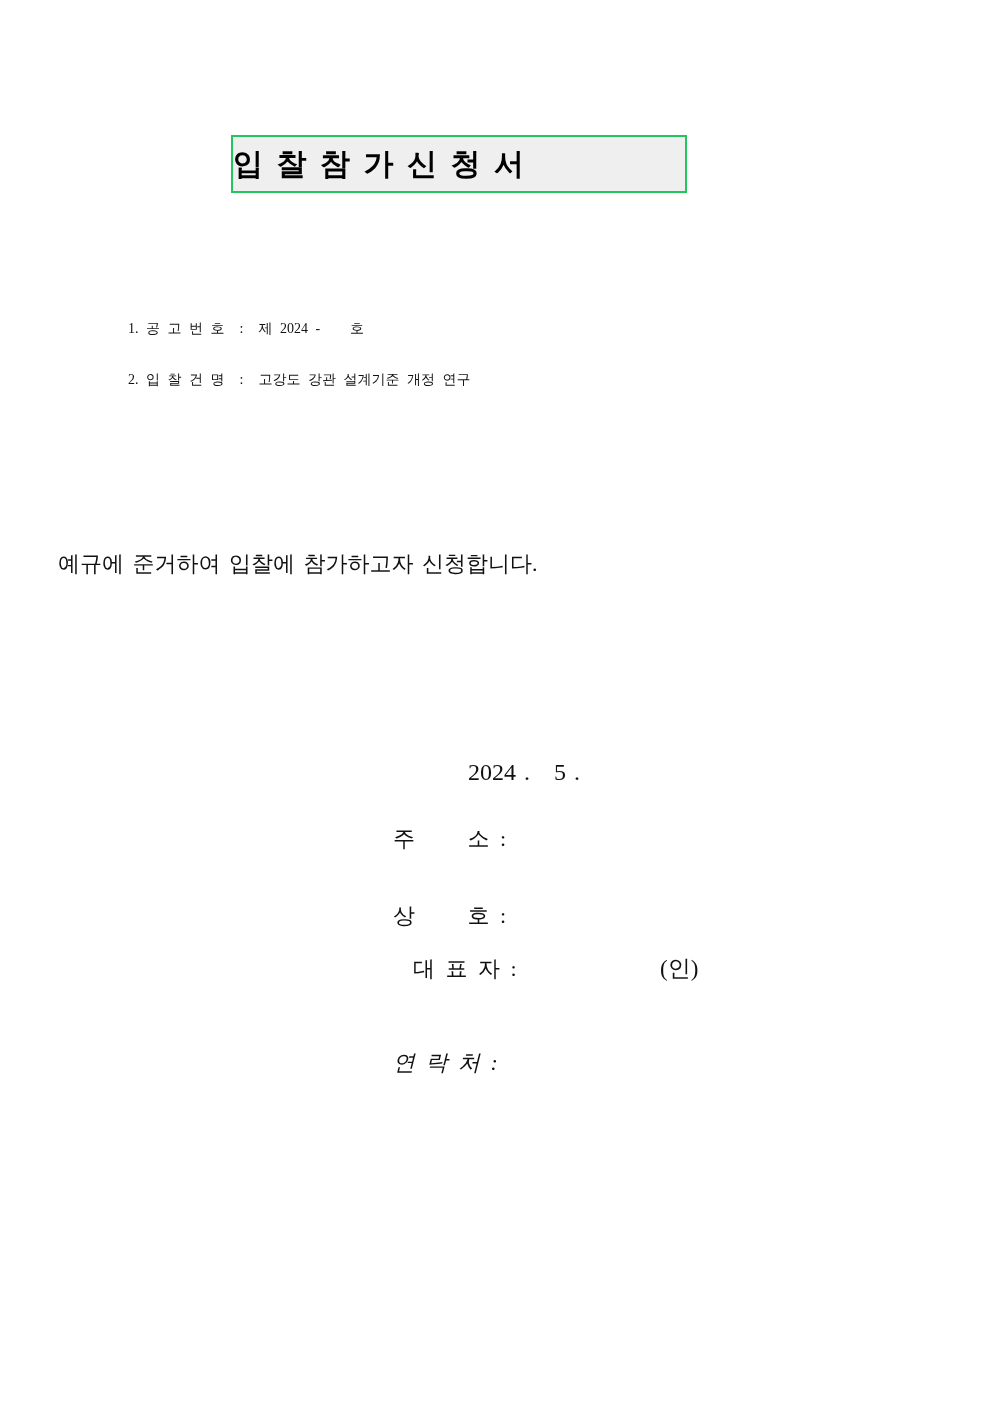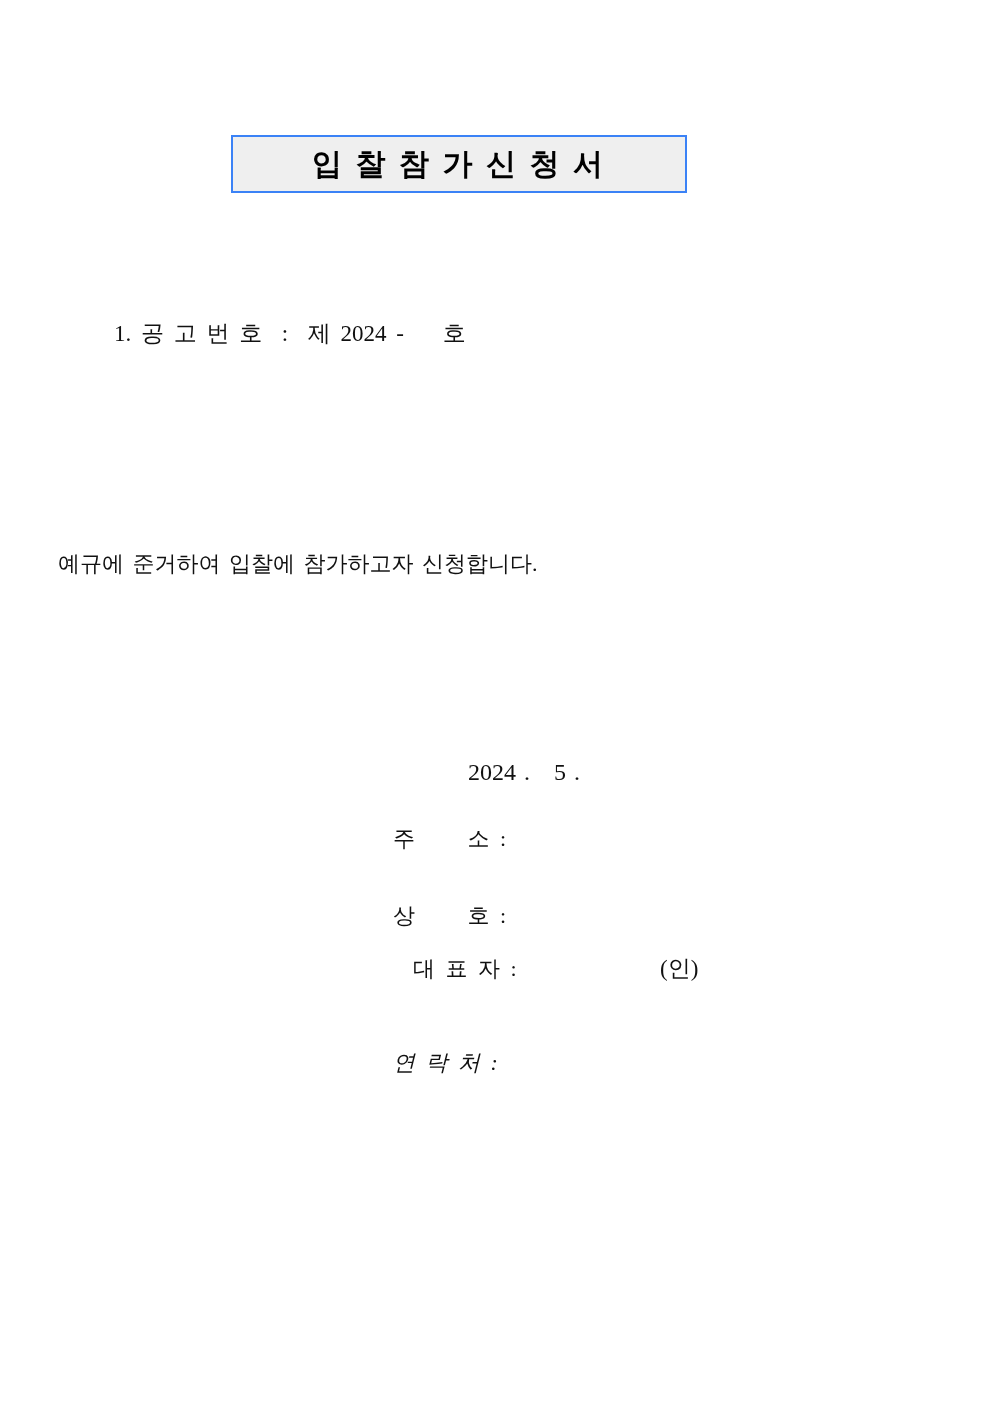--- a/index.html
+++ b/index.html
@@ -17,36 +17,35 @@
     overflow: hidden;
   }
   .title-box {
     position: absolute;
     left: 231px;
     top: 135px;
     width: 456px;
     height: 58px;
     box-sizing: border-box;
     background: #efefef;
-    border: 2px solid #3b82f6;
+    border: 2px solid #22c55e;
     display: flex;
     align-items: center;
-    justify-content: center;
   }
   .title-text {
     font-size: 30px;
     font-weight: bold;
     letter-spacing: 3px;
     white-space: pre;
     color: #000000;
   }
   .item-line {
     position: absolute;
-    left: 114px;
-    font-size: 23px;
+    left: 128px;
+    font-size: 14px;
     line-height: 1;
     white-space: pre;
     word-spacing: 4px;
   }
   .item-1 { top: 322px; }
   .item-2 { top: 373px; }
   .body-line {
     position: absolute;
     font-size: 22px;
     line-height: 1;
@@ -107,20 +106,21 @@
 <body>
 
 <div class="page">
 
   <div class="title-box">
     <span class="title-text">입 찰 참 가 신 청 서</span>
   </div>
 
   <div class="item-line item-1">1. 공 고 번 호  :  제 2024 -    호</div>
 
+  <div class="item-line item-2">2. 입 찰 건 명  :  고강도 강관 설계기준 개정 연구</div>
 
 
   <div class="body-line body-line-2">예규에 준거하여 입찰에 참가하고자 신청합니다.</div>
 
   <div class="date-line">2024 .   5 .</div>
 
   <div class="field-row field-address">주     소 :</div>
 
   <div class="field-row field-company">상     호 :</div>
 

